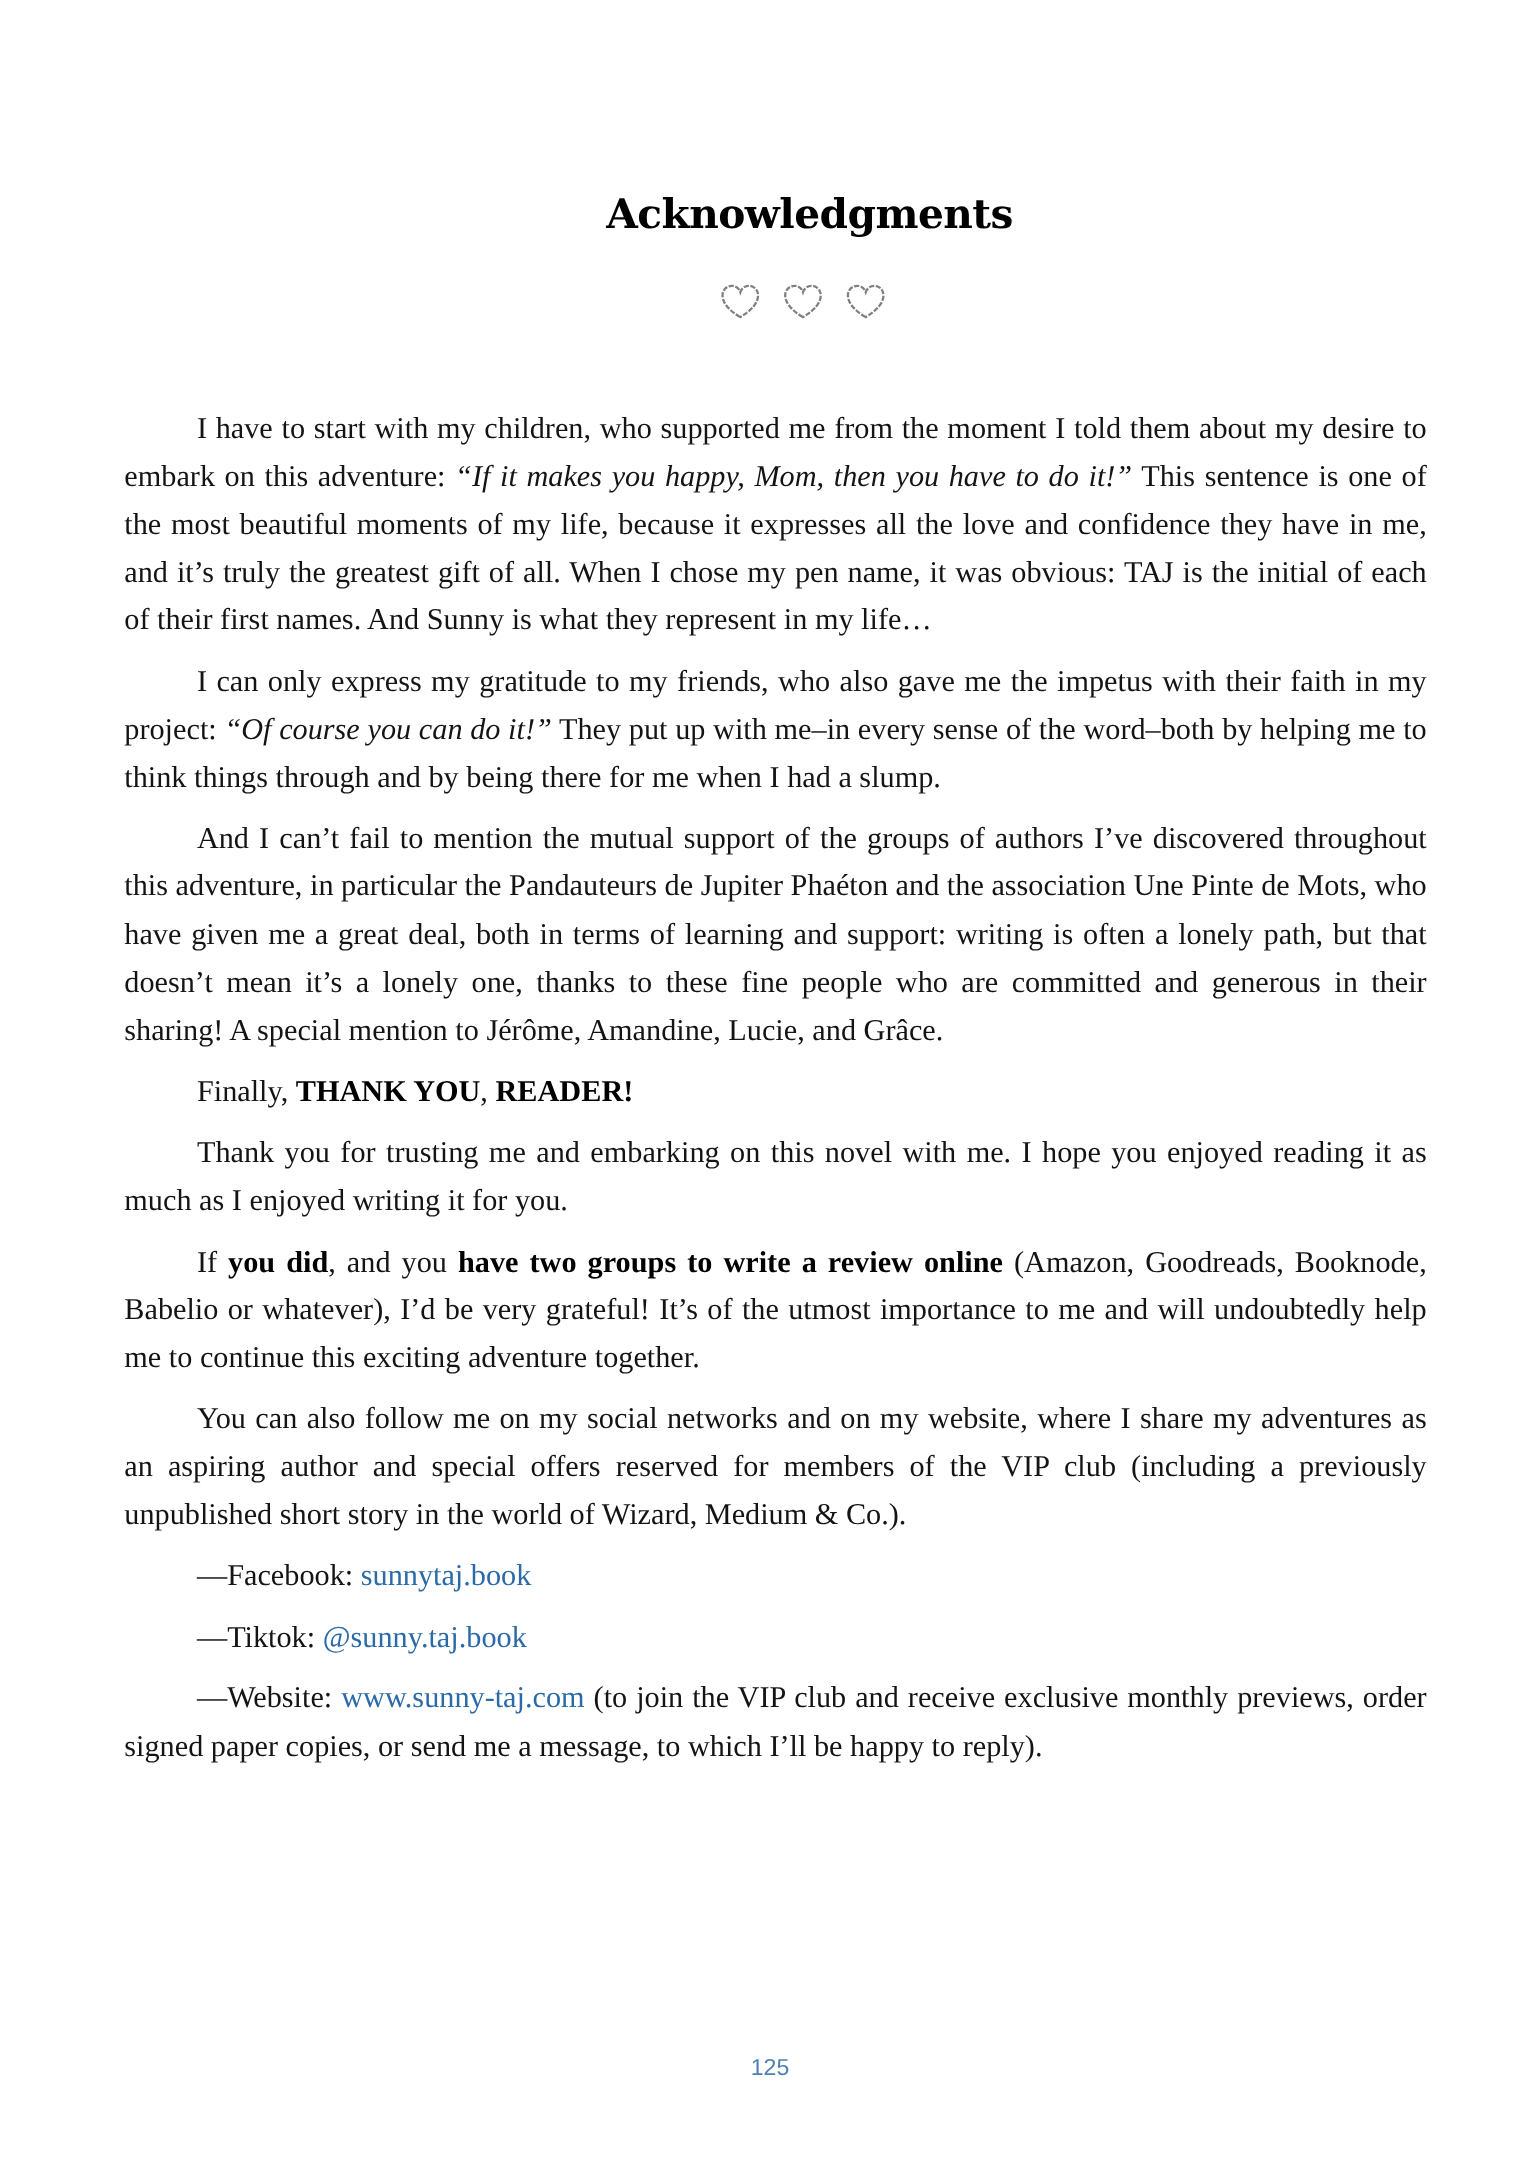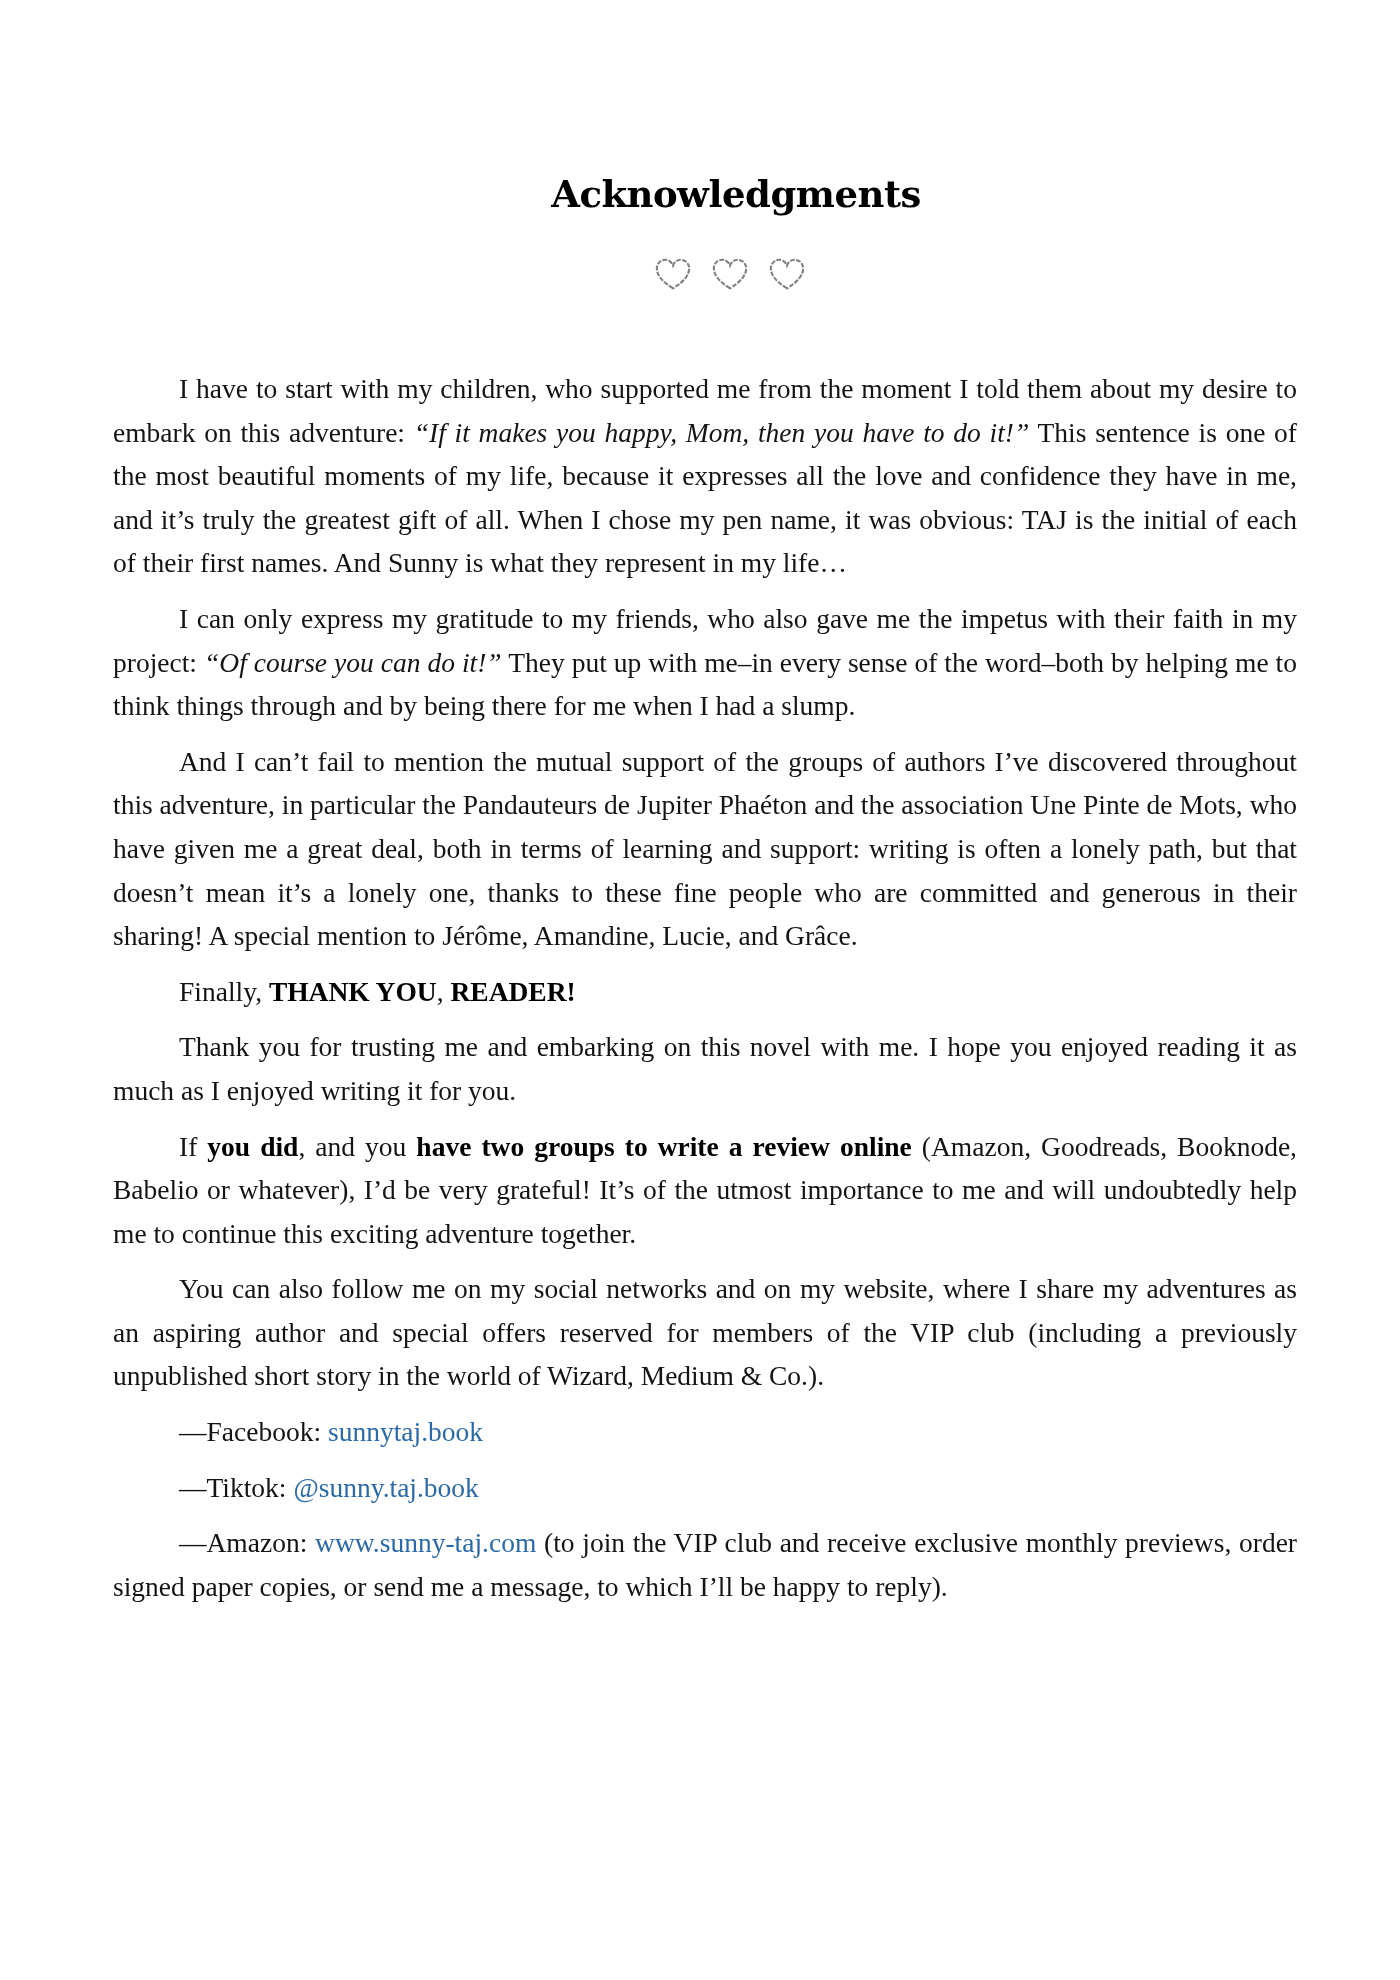--- a/index.html
+++ b/index.html
@@ -114,18 +114,19 @@
 
     <p><span>If </span><b>you did</b><span>, and you </span><b>have two groups to write a review online</b><span> (Amazon, Goodreads, Booknode, Babelio or whatever), I’d be very grateful! It’s of the utmost importance to me and will undoubtedly help me to continue this exciting adventure together.</span></p>
 
     <p><span>You can also follow me on my social networks and on my website, where I share my adventures as an aspiring author and special offers reserved for members of the VIP club (including a previously unpublished short story in the world of Wizard, Medium &amp; Co.).</span></p>
 
     <p><span>—Facebook: </span><a class="link">sunnytaj.book</a></p>
 
 
     <p><span>—Tiktok: </span><a class="link">@sunny.taj.book</a></p>
 
-    <p><span>—Amazon: </span><a class="link">www.sunny-taj.com</a><span> (to join the VIP club and receive exclusive monthly previews, order signed paper copies, or send me a message, to which I’ll be happy to reply).</span></p>
+    <p><span>—Website: </span><a class="link">www.sunny-taj.com</a><span> (to join the VIP club and receive exclusive monthly previews, order signed paper copies, or send me a message, to which I’ll be happy to reply).</span></p>
 
   </div>
 
+  <div class="page-number">125</div>
 
 </div>
 
 </body></html>

